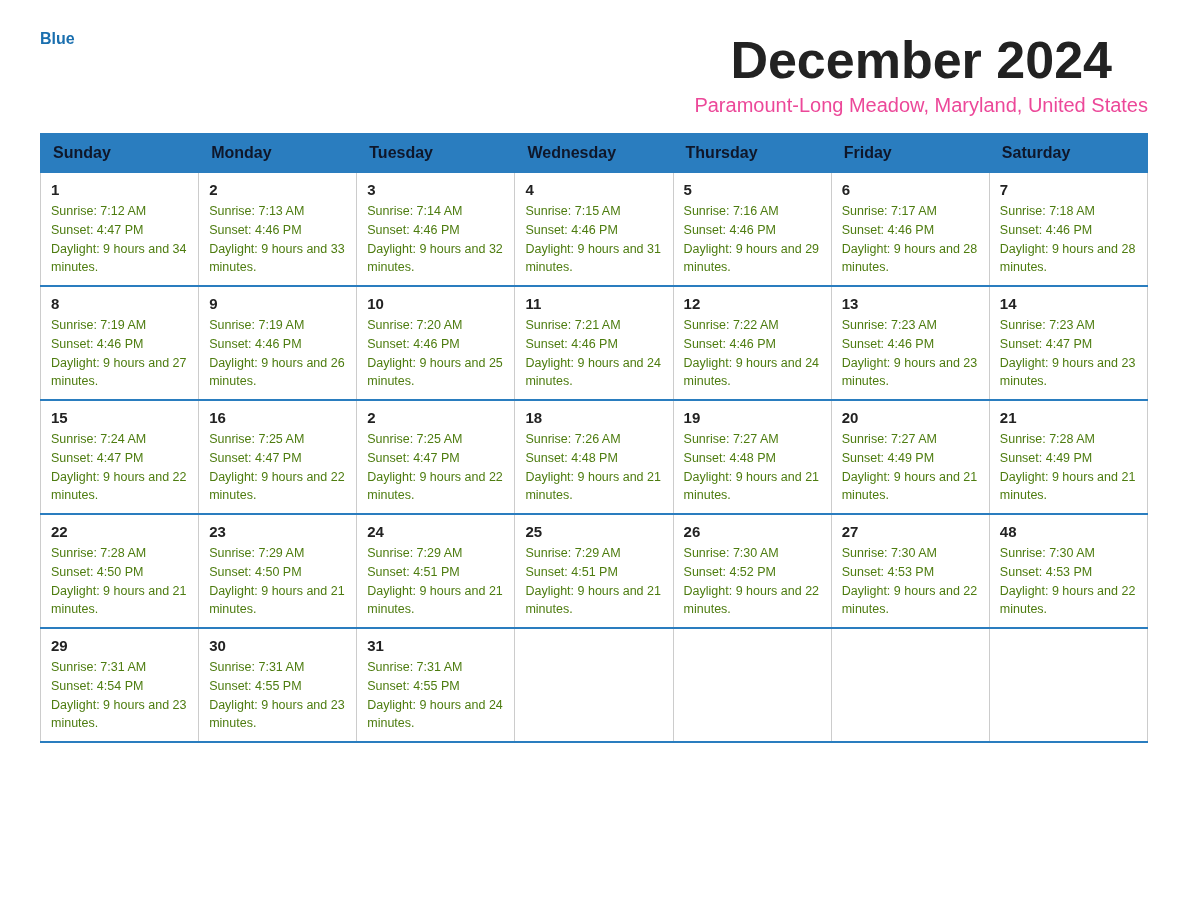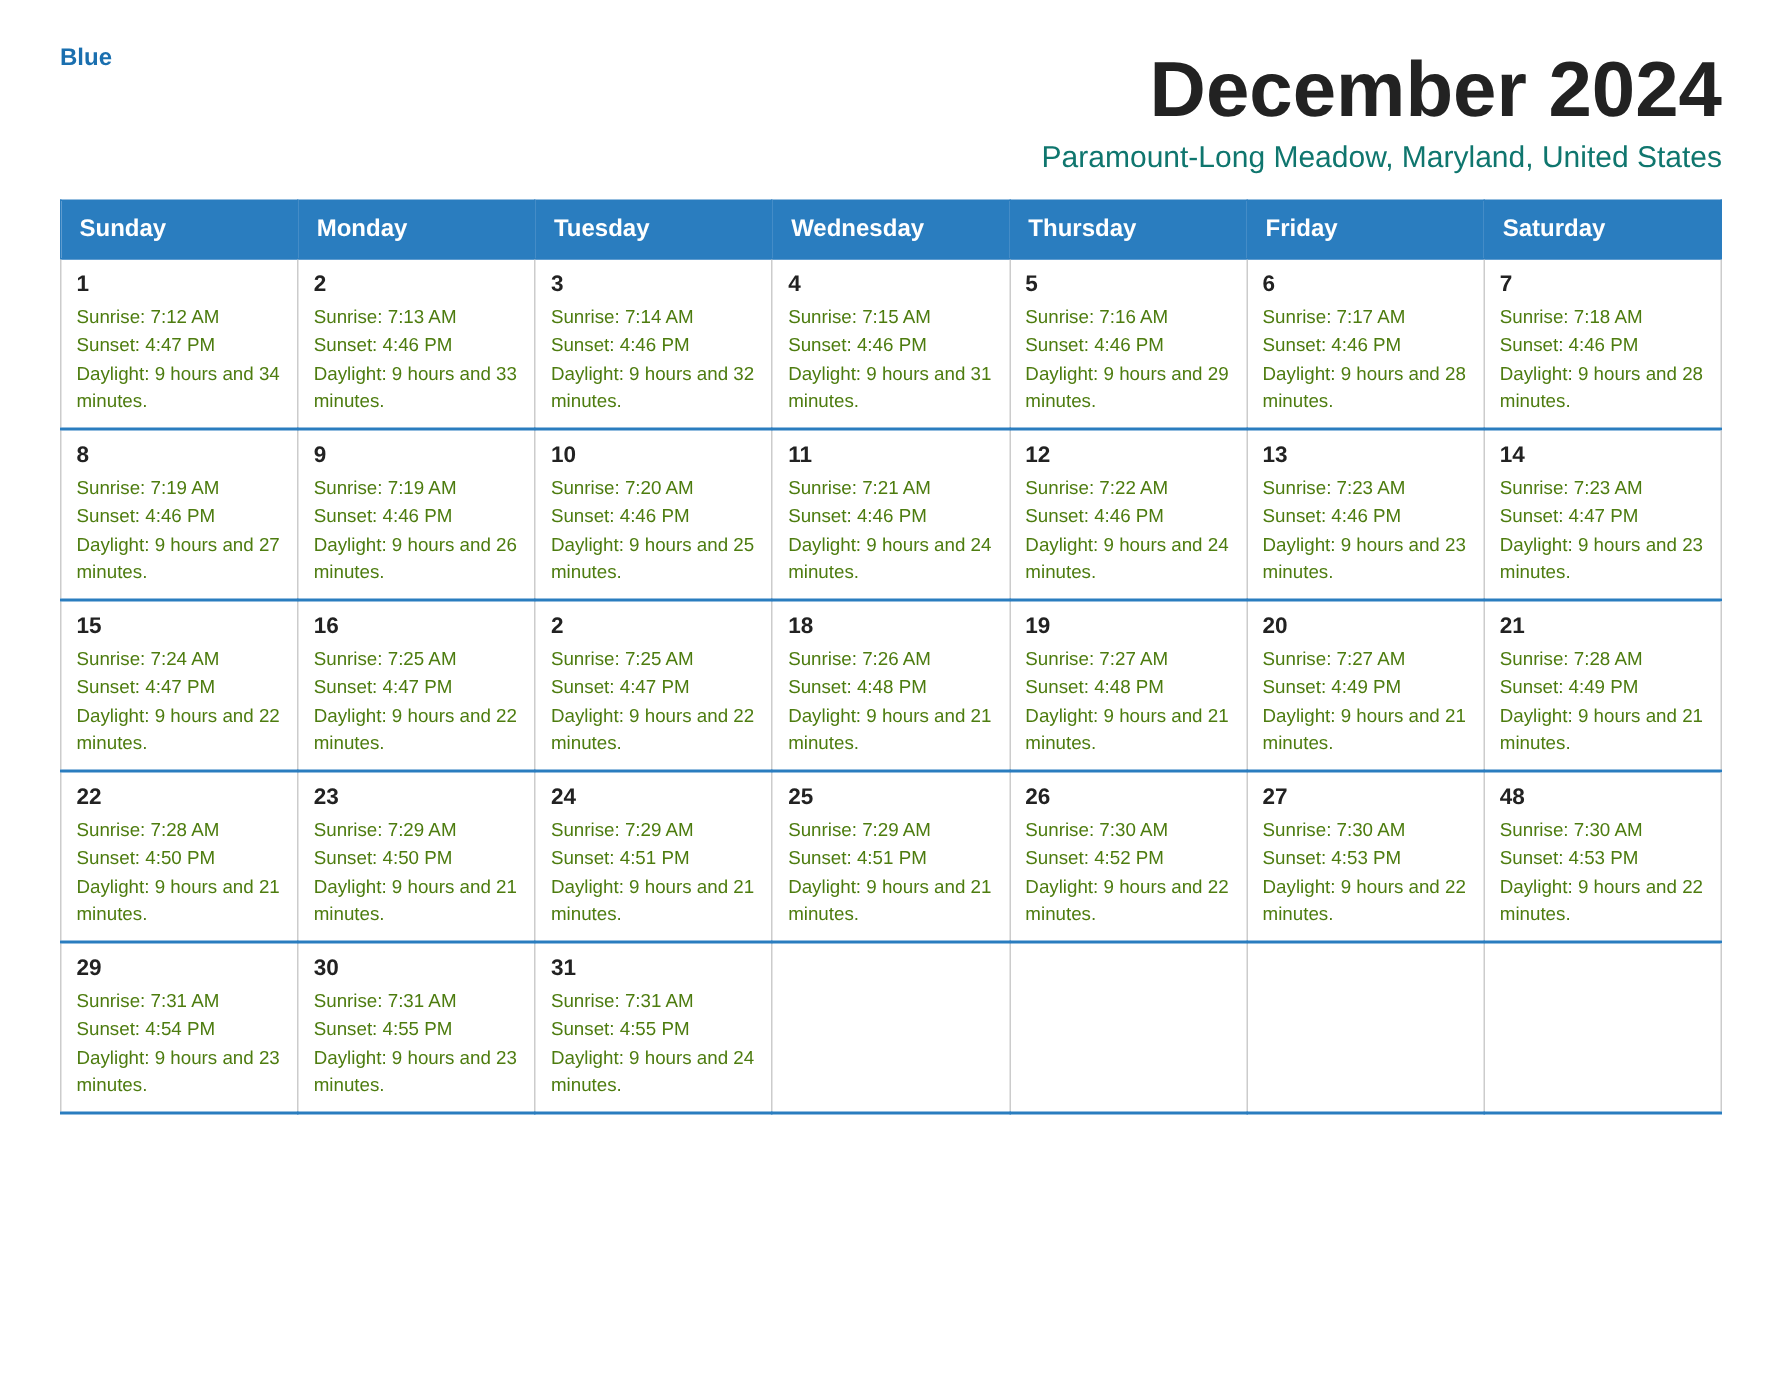--- a/index.html
+++ b/index.html
@@ -31,34 +31,35 @@
       color: #1a6faf;
       margin-top: -2px;
     }
     .title-section {
       text-align: right;
     }
     .month-title {
       font-size: 52px;
       font-weight: bold;
       color: #222;
+      text-align: center;
     }
     .subtitle {
       font-size: 20px;
-      color: #0f766e;
+      color: #ec4899;
       margin-top: 4px;
     }
     .calendar-table {
       width: 100%;
       border-collapse: collapse;
       margin-top: 16px;
     }
     .calendar-table thead tr th {
       background-color: #2a7dbf;
-      color: #ffffff;
+      color: #0f172a;
       font-size: 16px;
       font-weight: bold;
       padding: 10px 12px;
       text-align: left;
       border: 1px solid #2a7dbf;
     }
     .calendar-table tbody tr td {
       vertical-align: top;
       padding: 8px 10px;
       border: 1px solid #ccc;

